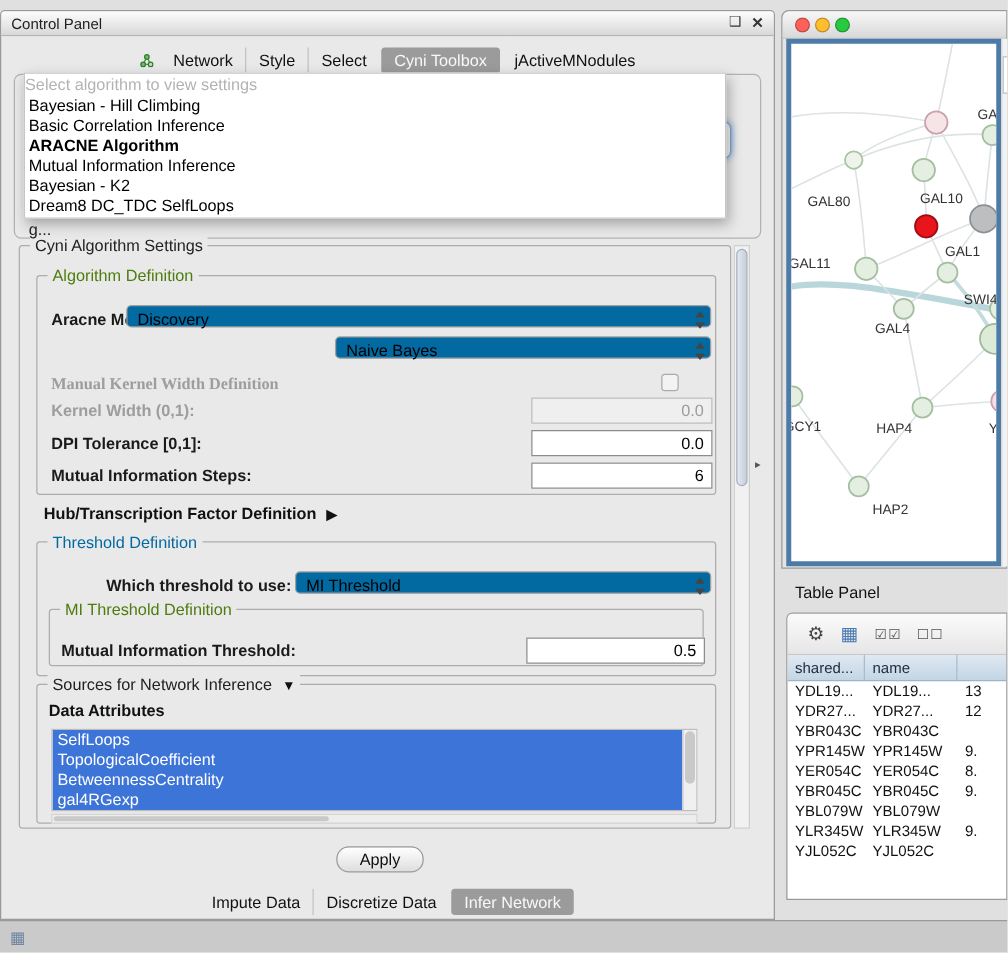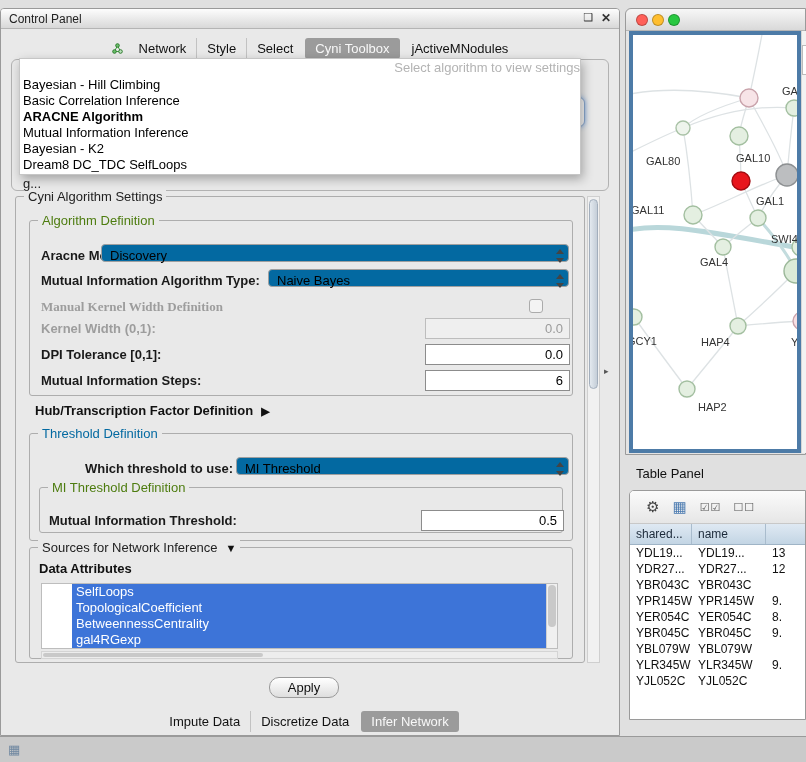--- a/index.html
+++ b/index.html
@@ -20,21 +20,21 @@
   .tab+.tab{border-left:1px solid #c2c2c2;}
   .tab.active{background:#9b9b9b;color:#f8f8f8;border-radius:3px;border-left:none;margin:0 2px;}
   .tab.active+.tab{border-left:none;}
   .tab-icon{display:inline-flex;}
 
   .algo-panel{position:absolute;left:10px;top:50px;width:598px;height:132px;border:1px solid #b2b2b2;border-radius:6px;background:#e9e9e9;}
   .combo-fragment{position:absolute;left:468px;top:88px;width:116px;height:30px;border:1px solid #89a7cc;border-radius:6px;background:#f2f2f2;box-shadow:0 0 5px rgba(100,150,220,.85);z-index:2;}
   .obscured{position:absolute;left:22px;top:167px;font-size:13px;color:#222;z-index:1;}
 
   .popup{position:absolute;left:18px;top:49px;width:562px;height:117px;background:#fff;border:1px solid #c6c6c6;box-shadow:2px 4px 10px rgba(0,0,0,.3);z-index:5;}
-  .popup-placeholder{height:18px;line-height:18px;text-align:right;color:#b3b3b3;font-size:13px;}
+  .popup-placeholder{height:18px;line-height:18px;text-align:left;color:#b3b3b3;font-size:13px;}
   .popup-option{height:16px;line-height:16px;padding-left:3px;font-size:13px;color:#000;white-space:nowrap;}
   .popup-option.bold{font-weight:bold;}
 
   .cp-scrollbar{position:absolute;left:586px;top:187px;width:13px;height:467px;background:#f1f1f1;border:1px solid #cfcfcf;}
   .cp-scrollbar .thumb{position:absolute;left:1px;right:1px;top:2px;height:190px;background:linear-gradient(90deg,#e3e9ef,#c5ced8);border:1px solid #a2aebc;border-radius:5px;}
 
   .group{position:absolute;border:1px solid #adadad;border-radius:3px;}
   .group-title{position:absolute;top:-8px;left:8px;background:#e9e9e9;padding:0 4px;font-size:13px;color:#222;white-space:nowrap;}
   .group-title.blue{color:#4d7c0f;}
   .group-title.green{color:#0369a1;}
@@ -47,21 +47,21 @@
   .combo .arrows::after{content:"";position:absolute;left:2px;bottom:1px;border:4px solid transparent;border-top:5px solid #444;border-bottom:none;}
   .tfield{position:absolute;height:21px;border:1px solid #8c8c8c;background:#fff;font-size:13px;line-height:19px;text-align:right;padding-right:6px;color:#000;}
   .tfield.disabled{border-color:#bdbdbd;background:#efefef;color:#9b9b9b;}
   .checkbox{position:absolute;width:14px;height:14px;border:1px solid #ababab;border-radius:3px;background:#f3f3f3;}
 
   .hub{position:absolute;left:34px;top:394px;font-size:13px;font-weight:bold;color:#111;text-align:center;}
   .tri-icon{display:inline-block;margin-left:8px;font-size:11px;color:#111;}
 
   .attr-label{position:absolute;left:38px;top:552px;font-size:13px;font-weight:bold;color:#111;}
   .attr-list{position:absolute;left:40px;top:574px;width:517px;height:66px;background:#fff;border:1px solid #bdbdbd;overflow:hidden;}
-  .attr-items{position:absolute;left:0;top:0;right:11px;bottom:0;padding-left:30px;}
+  .attr-items{position:absolute;left:0;top:0;right:11px;bottom:0;}
   .attr-item{height:16px;line-height:16px;padding-left:4px;font-size:13px;color:#fff;background:#3d74d8;white-space:nowrap;}
   .attr-vscroll{position:absolute;right:0;top:0;width:11px;height:100%;background:#f0f0f0;border-left:1px solid #d0d0d0;}
   .attr-vscroll .thumb{position:absolute;left:1px;right:1px;top:1px;height:42px;background:#c9c9c9;border-radius:4px;}
   .attr-hscroll{position:absolute;left:40px;top:642px;width:517px;height:8px;background:#ededed;border:1px solid #d4d4d4;}
   .attr-hscroll .thumb{position:absolute;top:1px;left:1px;width:220px;height:4px;background:#c9c9c9;border-radius:3px;}
 
   .apply-btn{position:absolute;left:268px;top:668px;width:70px;height:21px;border:1px solid #9a9a9a;border-radius:10px;background:linear-gradient(#fff,#dedede);font-size:13px;text-align:center;line-height:19px;color:#111;}
   .bottom-tabbar{position:absolute;left:0;top:700px;right:0;height:24px;display:flex;justify-content:center;align-items:center;}
 
   
@@ -162,21 +162,20 @@
     <div class="group" style="left:28px;top:211px;width:544px;height:176px;">
       <span class="group-title blue">Algorithm Definition</span>
     </div>
 
     <div class="form-label" style="left:40px;top:235px;">Aracne Mode:</div>
     <div class="combo" style="left:100px;top:235px;width:468px;">
       <span>Discovery</span>
       <div class="arrows"></div>
     </div>
 
-    <div class="form-label" style="left:40px;top:260px;">Mutual Information Algorithm Type:</div>
     <div class="combo" style="left:267px;top:260px;width:301px;">
       <span>Naive Bayes</span>
       <div class="arrows"></div>
     </div>
 
     <div class="form-label disabled" style="left:40px;top:286px;font-family:Liberation Serif, serif;">Manual Kernel Width Definition</div>
     <div class="checkbox" style="left:528px;top:290px;"></div>
 
     <div class="form-label disabled" style="left:40px;top:308px;">Kernel Width (0,1):</div>
     <div class="tfield disabled" style="left:424px;top:309px;width:145px;">0.0</div>

